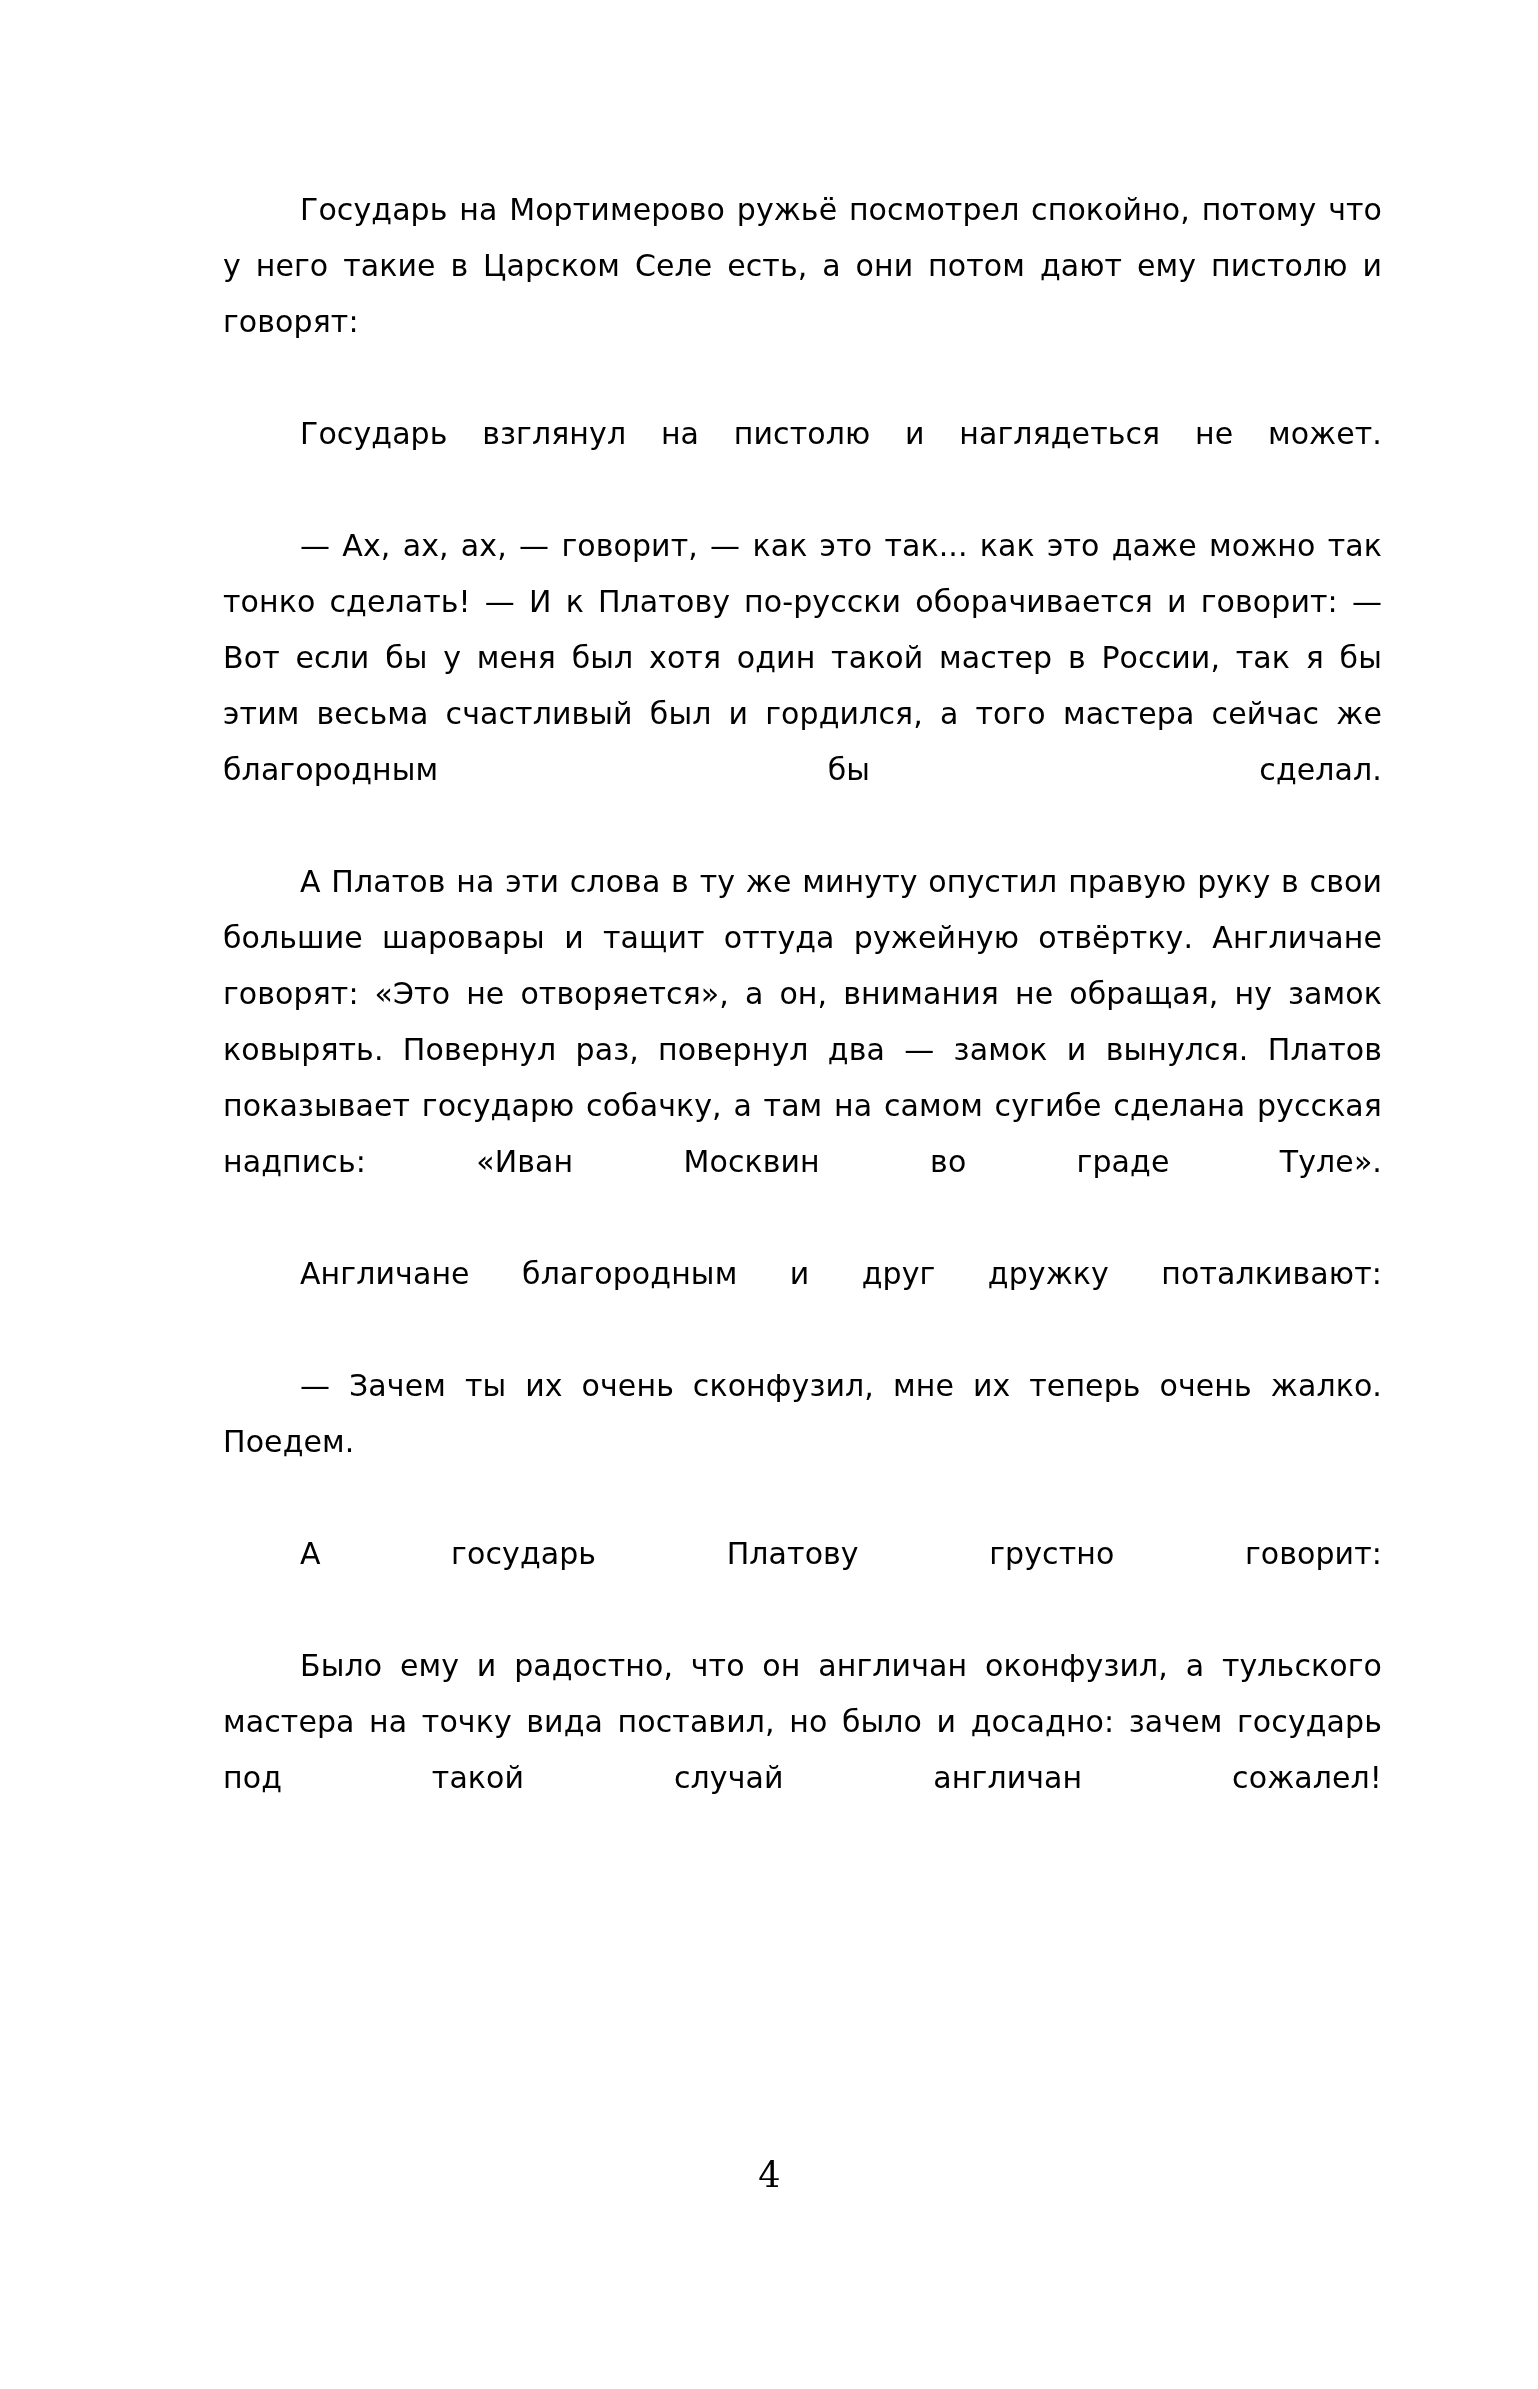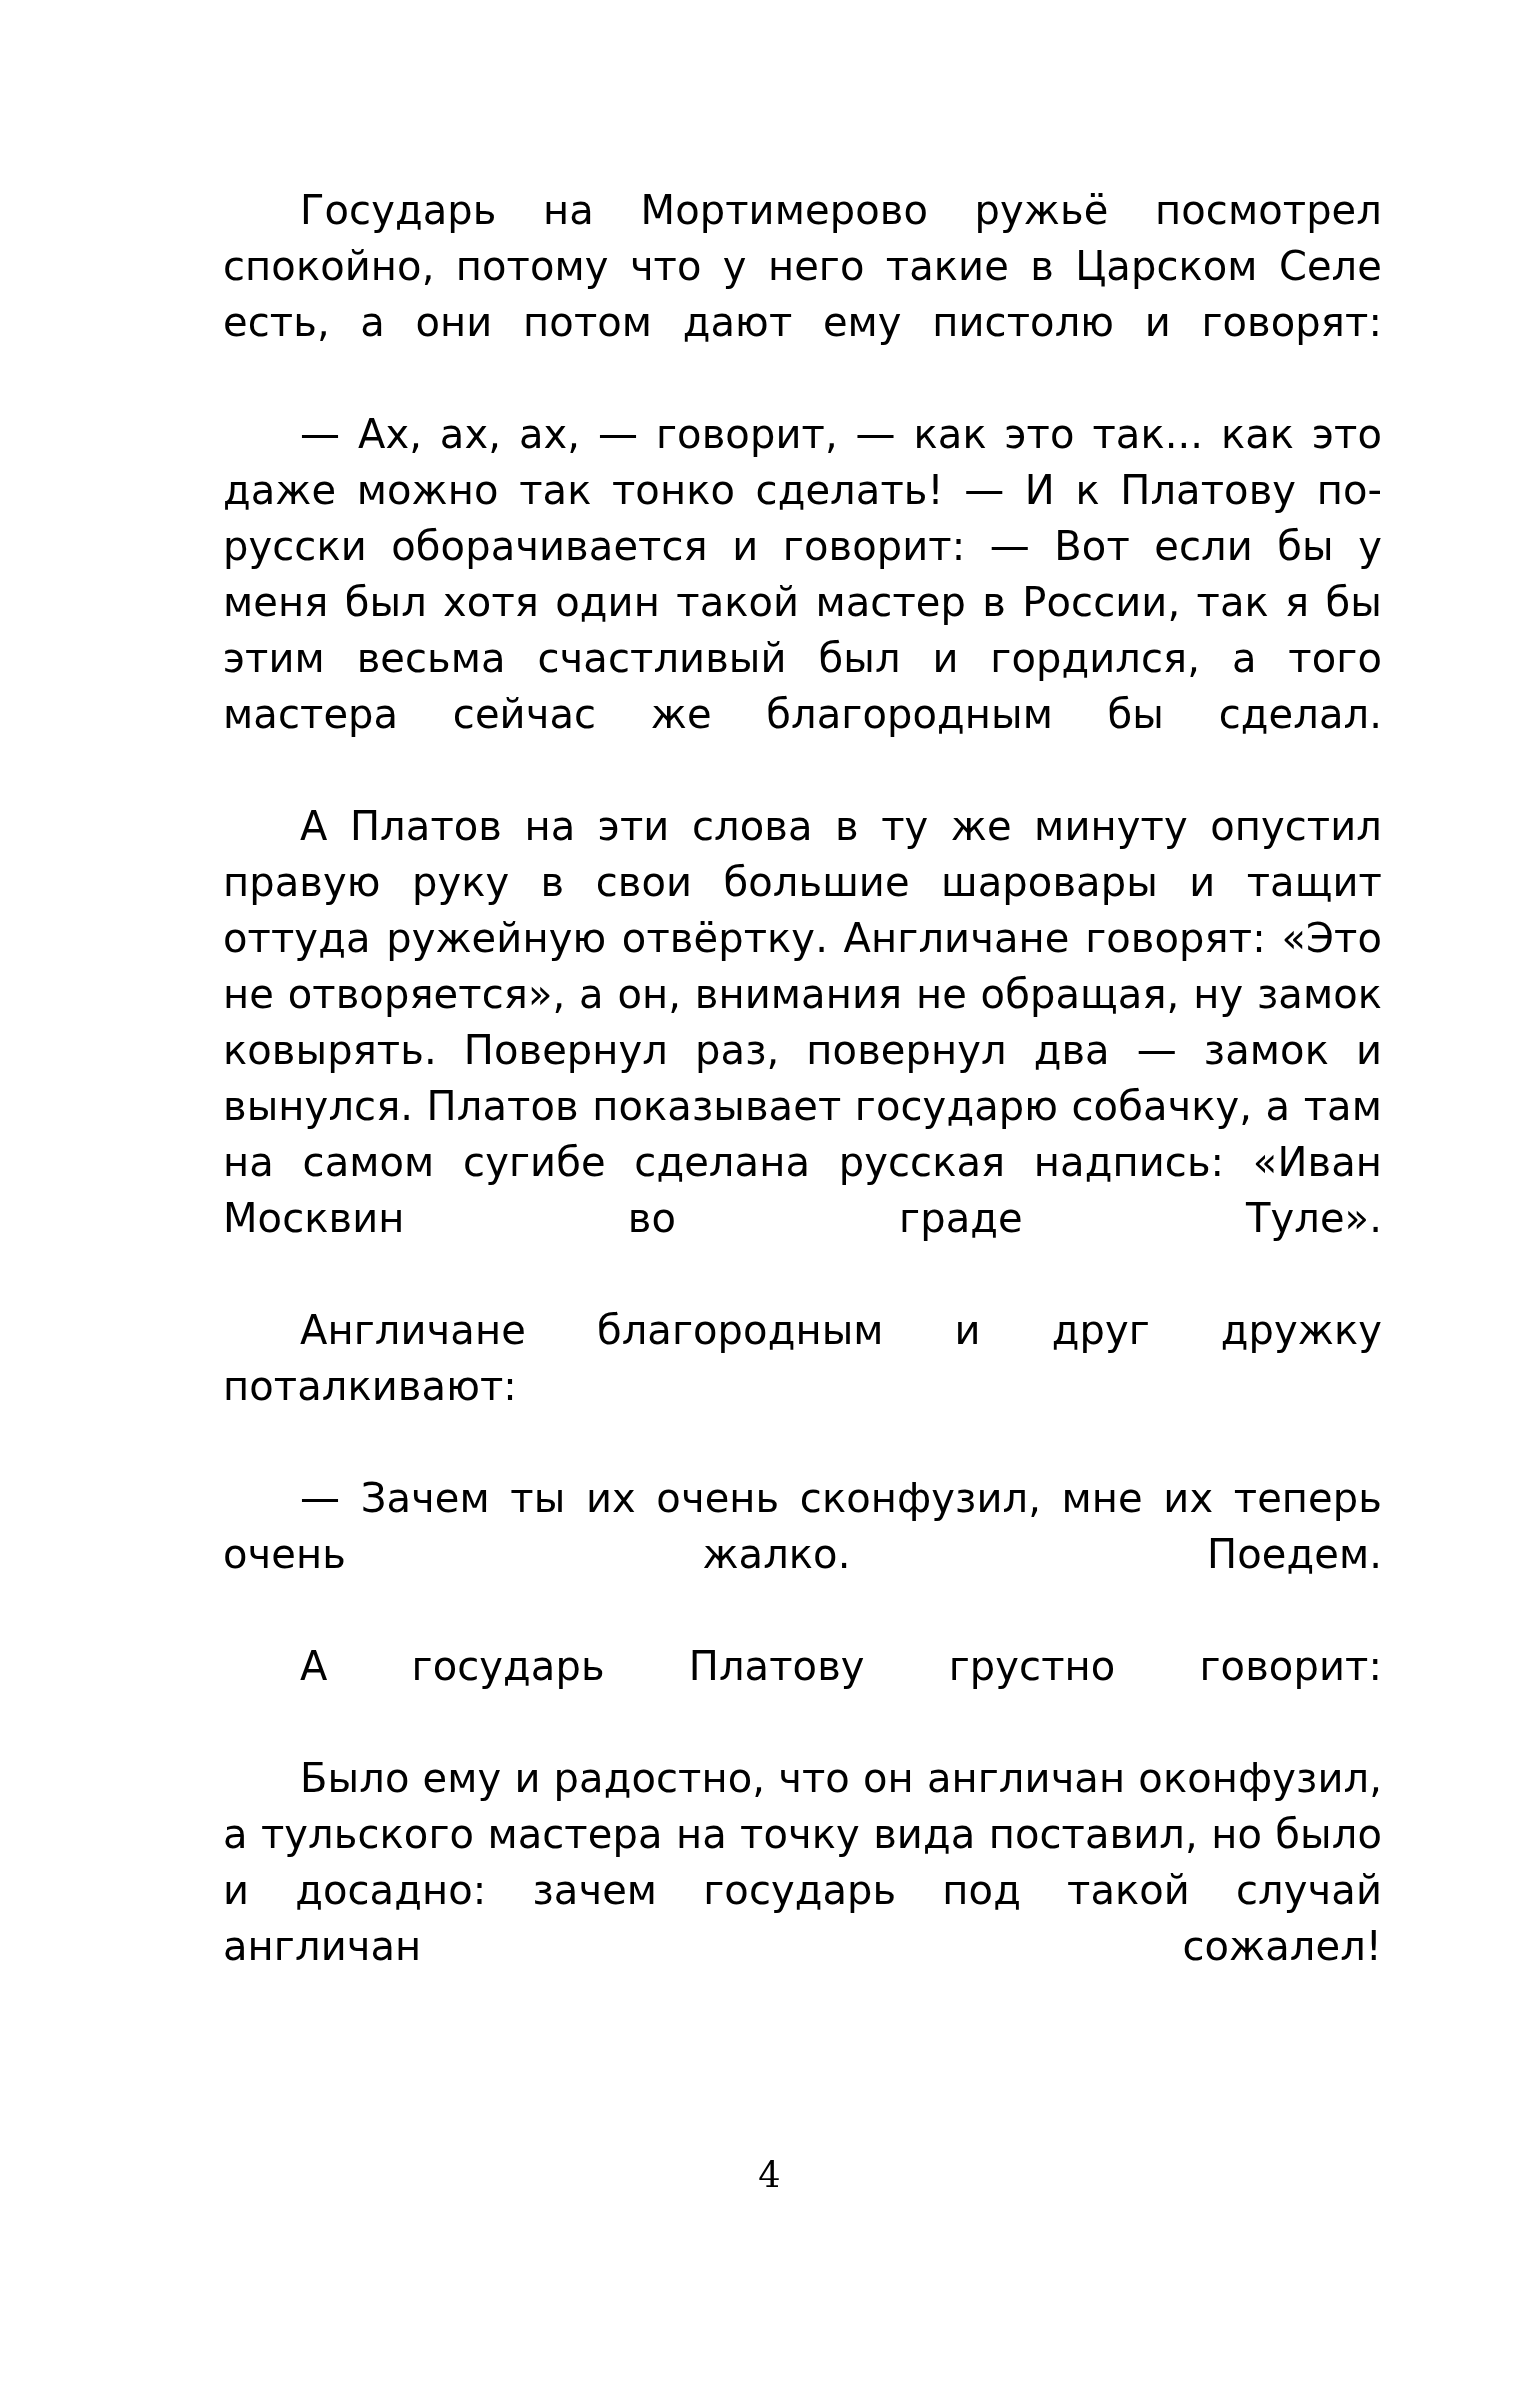--- a/index.html
+++ b/index.html
@@ -22,21 +22,21 @@
     box-sizing: border-box;
   }
   .text-column {
     position: absolute;
     left: 223px;
     top: 182px;
     width: 1159px;
   }
   .para {
     margin: 0;
-    font-size: 40px;
+    font-size: 30px;
     line-height: 56px;
     text-align: justify;
     text-justify: inter-word;
     text-indent: 77px;
     letter-spacing: 0.1px;
     word-spacing: 0px;
     -webkit-hyphens: none;
     hyphens: none;
   }
   .para.no-indent {
@@ -60,20 +60,21 @@
     color: #000000;
   }
 </style>
 </head>
 <body>
 
 <div class="page">
 
   <div class="text-column">
     <p class="para">Государь на Мортимерово ружьё посмотрел спокойно, потому что у него такие в Царском Селе есть, а они потом дают ему пистолю и говорят:</p>
+    <p class="para">Государь взглянул на пистолю и наглядеться не может.</p>
     <p class="para">— Ах, ах, ах, — говорит, — как это так... как это даже можно так тонко сделать! — И к Платову по-русски оборачивается и говорит: — Вот если бы у меня был хотя один такой мастер в России, так я бы этим весьма счастливый был и гордился, а того мастера сейчас же благородным бы сделал.</p>
     <p class="para">А Платов на эти слова в ту же минуту опустил правую руку в свои большие шаровары и тащит оттуда ружейную отвёртку. Англичане говорят: «Это не отворяется», а он, внимания не обращая, ну замок ковырять. Повернул раз, повернул два — замок и вынулся. Платов показывает государю собачку, а там на самом сугибе сделана русская надпись: «Иван Москвин во граде Туле».</p>
     <p class="para">Англичане благородным и друг дружку поталкивают:</p>
     <p class="para">— Зачем ты их очень сконфузил, мне их теперь очень жалко. Поедем.</p>
     <p class="para">А государь Платову грустно говорит:</p>
     <p class="para">Было ему и радостно, что он англичан оконфузил, а тульского мастера на точку вида поставил, но было и досадно: зачем государь под такой случай англичан сожалел!</p>
 
   </div>
 
   <div class="page-number">4</div>

